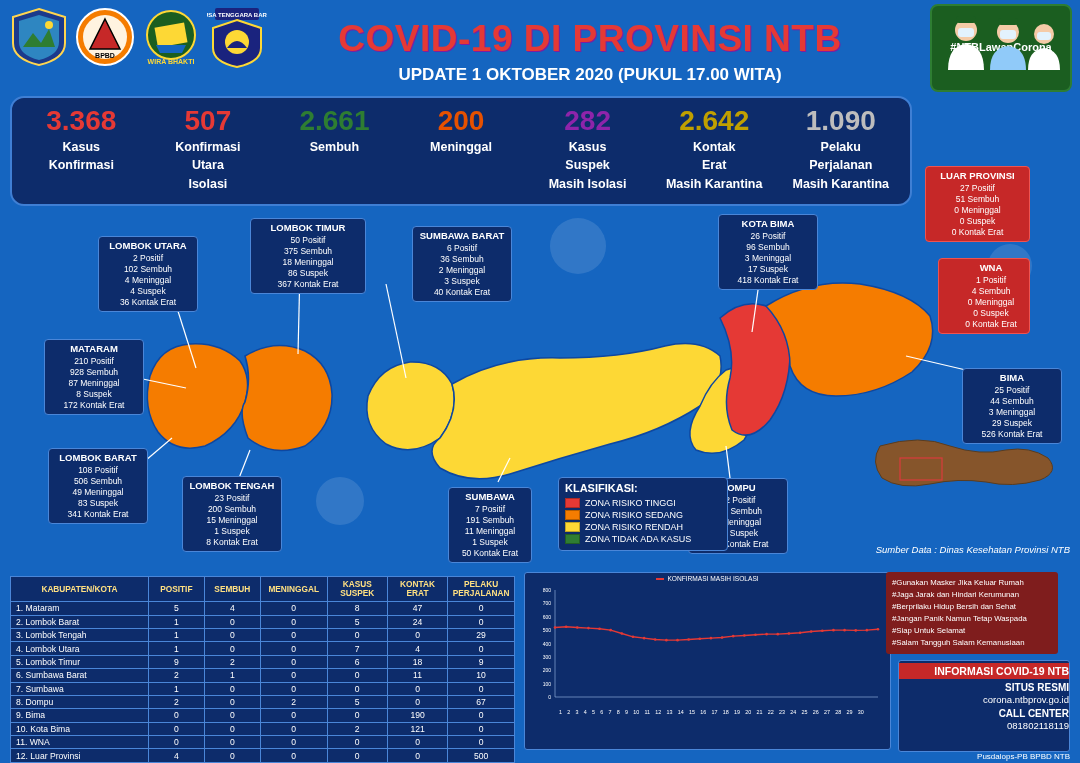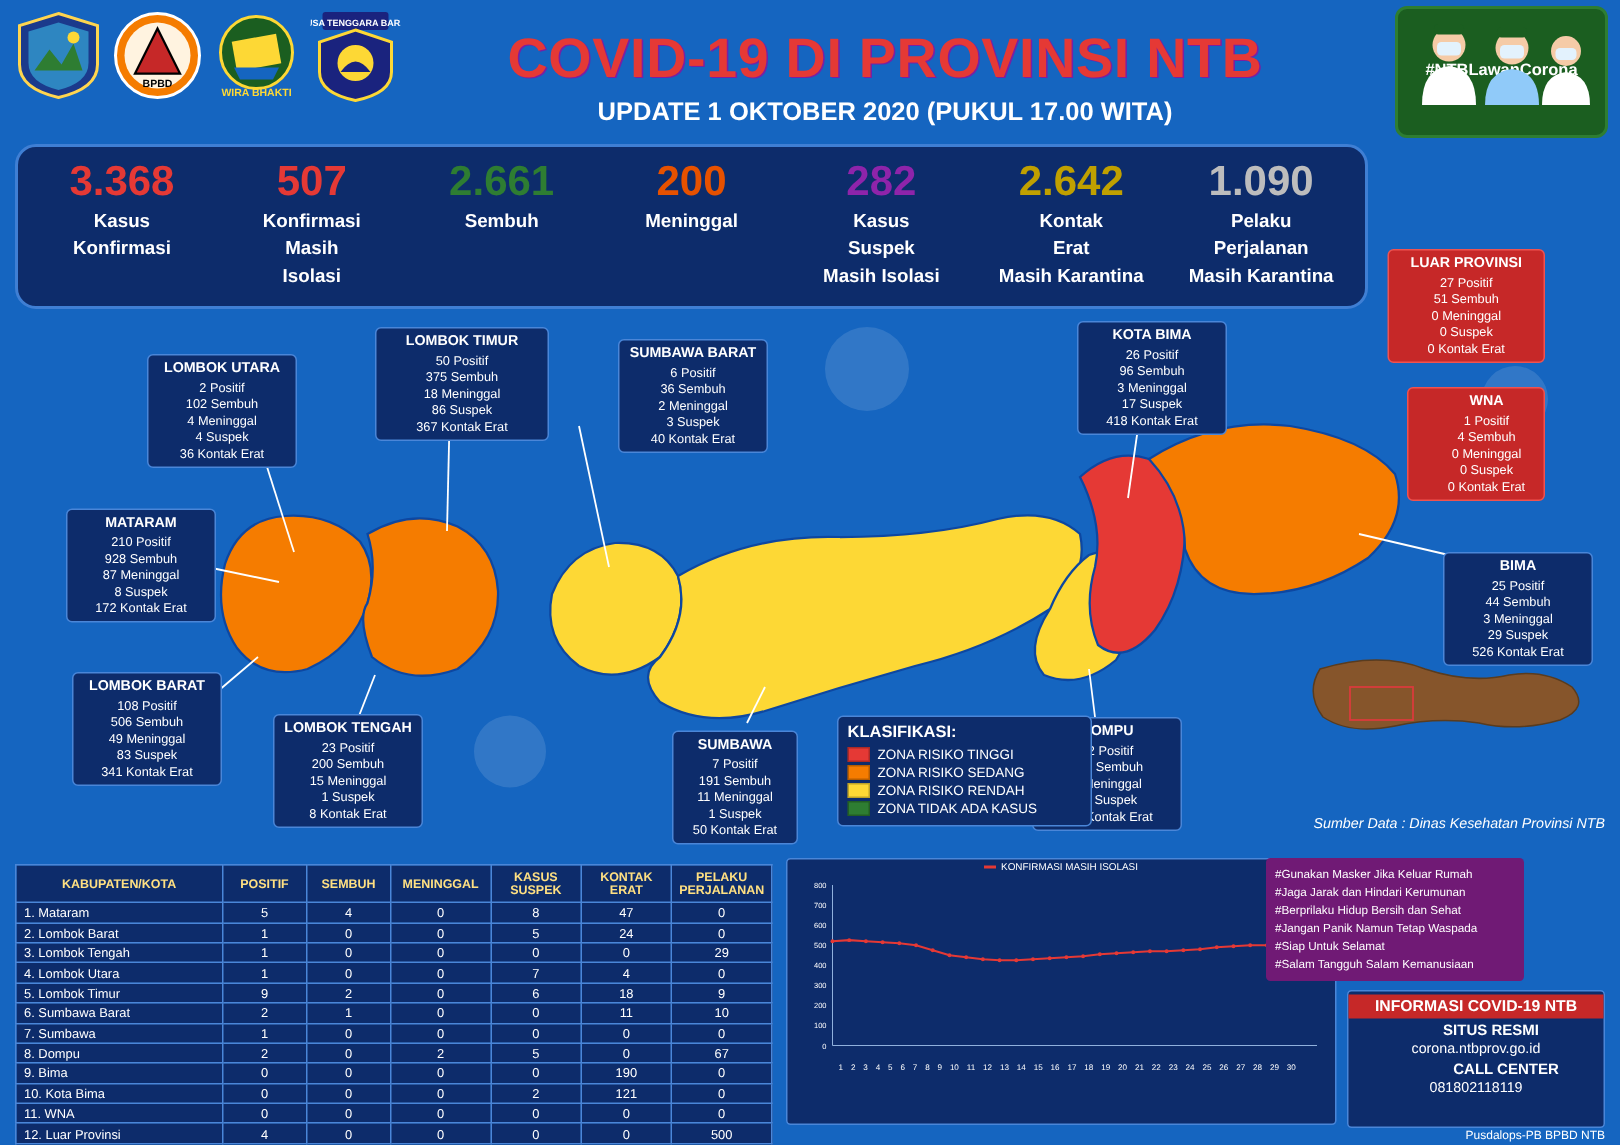--- a/index.html
+++ b/index.html
@@ -88,28 +88,28 @@
     background:#0d2c6b; border:1px solid #4a86d8; border-radius:3px;
   }
   .chart-title { text-align:center; font-size:8.6px; font-weight:bold; padding:4px 6px 0; line-height:1.25; color:#fff; }
   .chart-legend { text-align:center; font-size:6.6px; margin-top:2px; color:#fff; }
   .chart-legend .dot { display:inline-block; width:8px; height:2px; background:#e53935; vertical-align:middle; margin-right:3px; }
   .chart-body { position:relative; margin:2px 4px 0 4px; height:125px; }
   .chart-body svg { display:block; }
 
   
   .hashtags {
-    position:absolute; left:844px; top:572px; width:172px; height:82px;
-    background:#701a75; border-radius:3px; padding:5px 6px;
+    position:absolute; left:886px; top:572px; width:172px; height:82px;
+    background:#7f1d1d; border-radius:3px; padding:5px 6px;
     font-size:7.8px; line-height:1.55; color:#fff;
   }
   .info-panel {
     position:absolute; left:898px; top:660px; width:172px; height:92px;
     background:#0d2c6b; border:1px solid #4a86d8; border-radius:3px;
-    text-align:center; padding-top:2px;
+    text-align:right; padding-top:2px;
   }
   .info-panel .ih { background:#c62828; font-size:10.5px; font-weight:bold; padding:2px 0; }
   .info-panel .r1 { font-size:10px; font-weight:bold; margin-top:3px;padding-left:20px; }
   .info-panel .r2 { font-size:9.5px; margin-top:1px; }
   .info-panel .r3 { font-size:10px; font-weight:bold; margin-top:3px;margin-left:40px; }
   .info-panel .r4 { font-size:9.5px; margin-top:1px; }
 
   .footer-credit { position:absolute; right:10px; bottom:2px; font-size:8px; color:#fff; }
 </style>
 </head>
@@ -187,21 +187,21 @@
 
   <div class="stats">
     <div class="stat">
       <div class="num" style="color:#e53935">3.368</div>
       <div class="lbl">Kasus</div>
       <div class="lbl">Konfirmasi</div>
     </div>
     <div class="stat">
       <div class="num" style="color:#e53935">507</div>
       <div class="lbl">Konfirmasi</div>
-      <div class="lbl">Masih</div>
+      <div class="lbl">Utara</div>
       <div class="lbl">Isolasi</div>
     </div>
     <div class="stat">
       <div class="num" style="color:#2e7d32">2.661</div>
       <div class="lbl">Sembuh</div>
     </div>
     <div class="stat">
       <div class="num" style="color:#e65100">200</div>
       <div class="lbl">Meninggal</div>
     </div>

